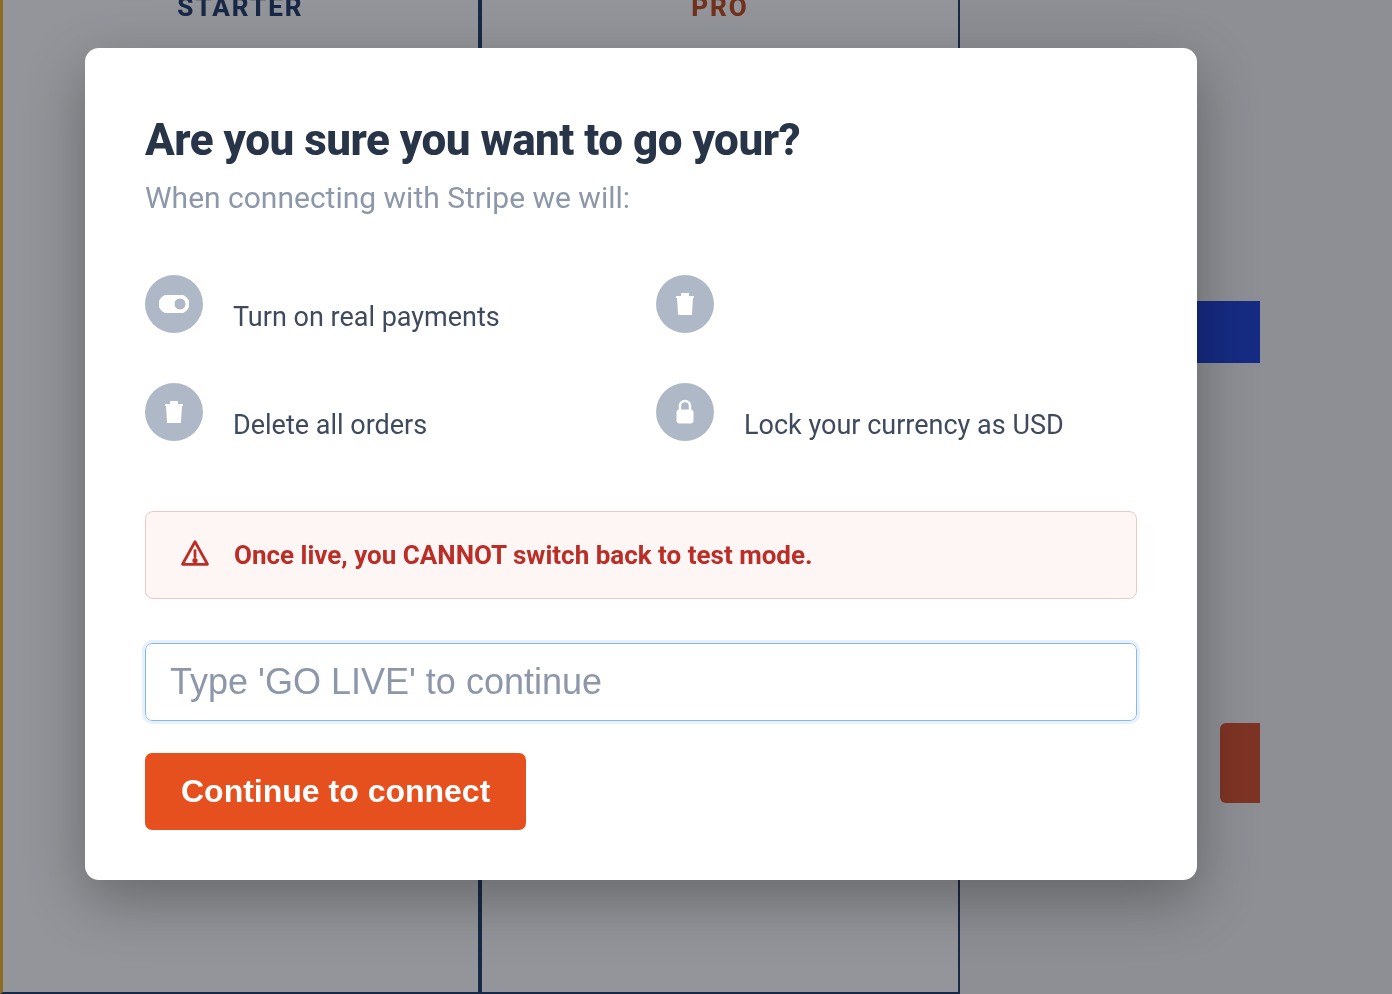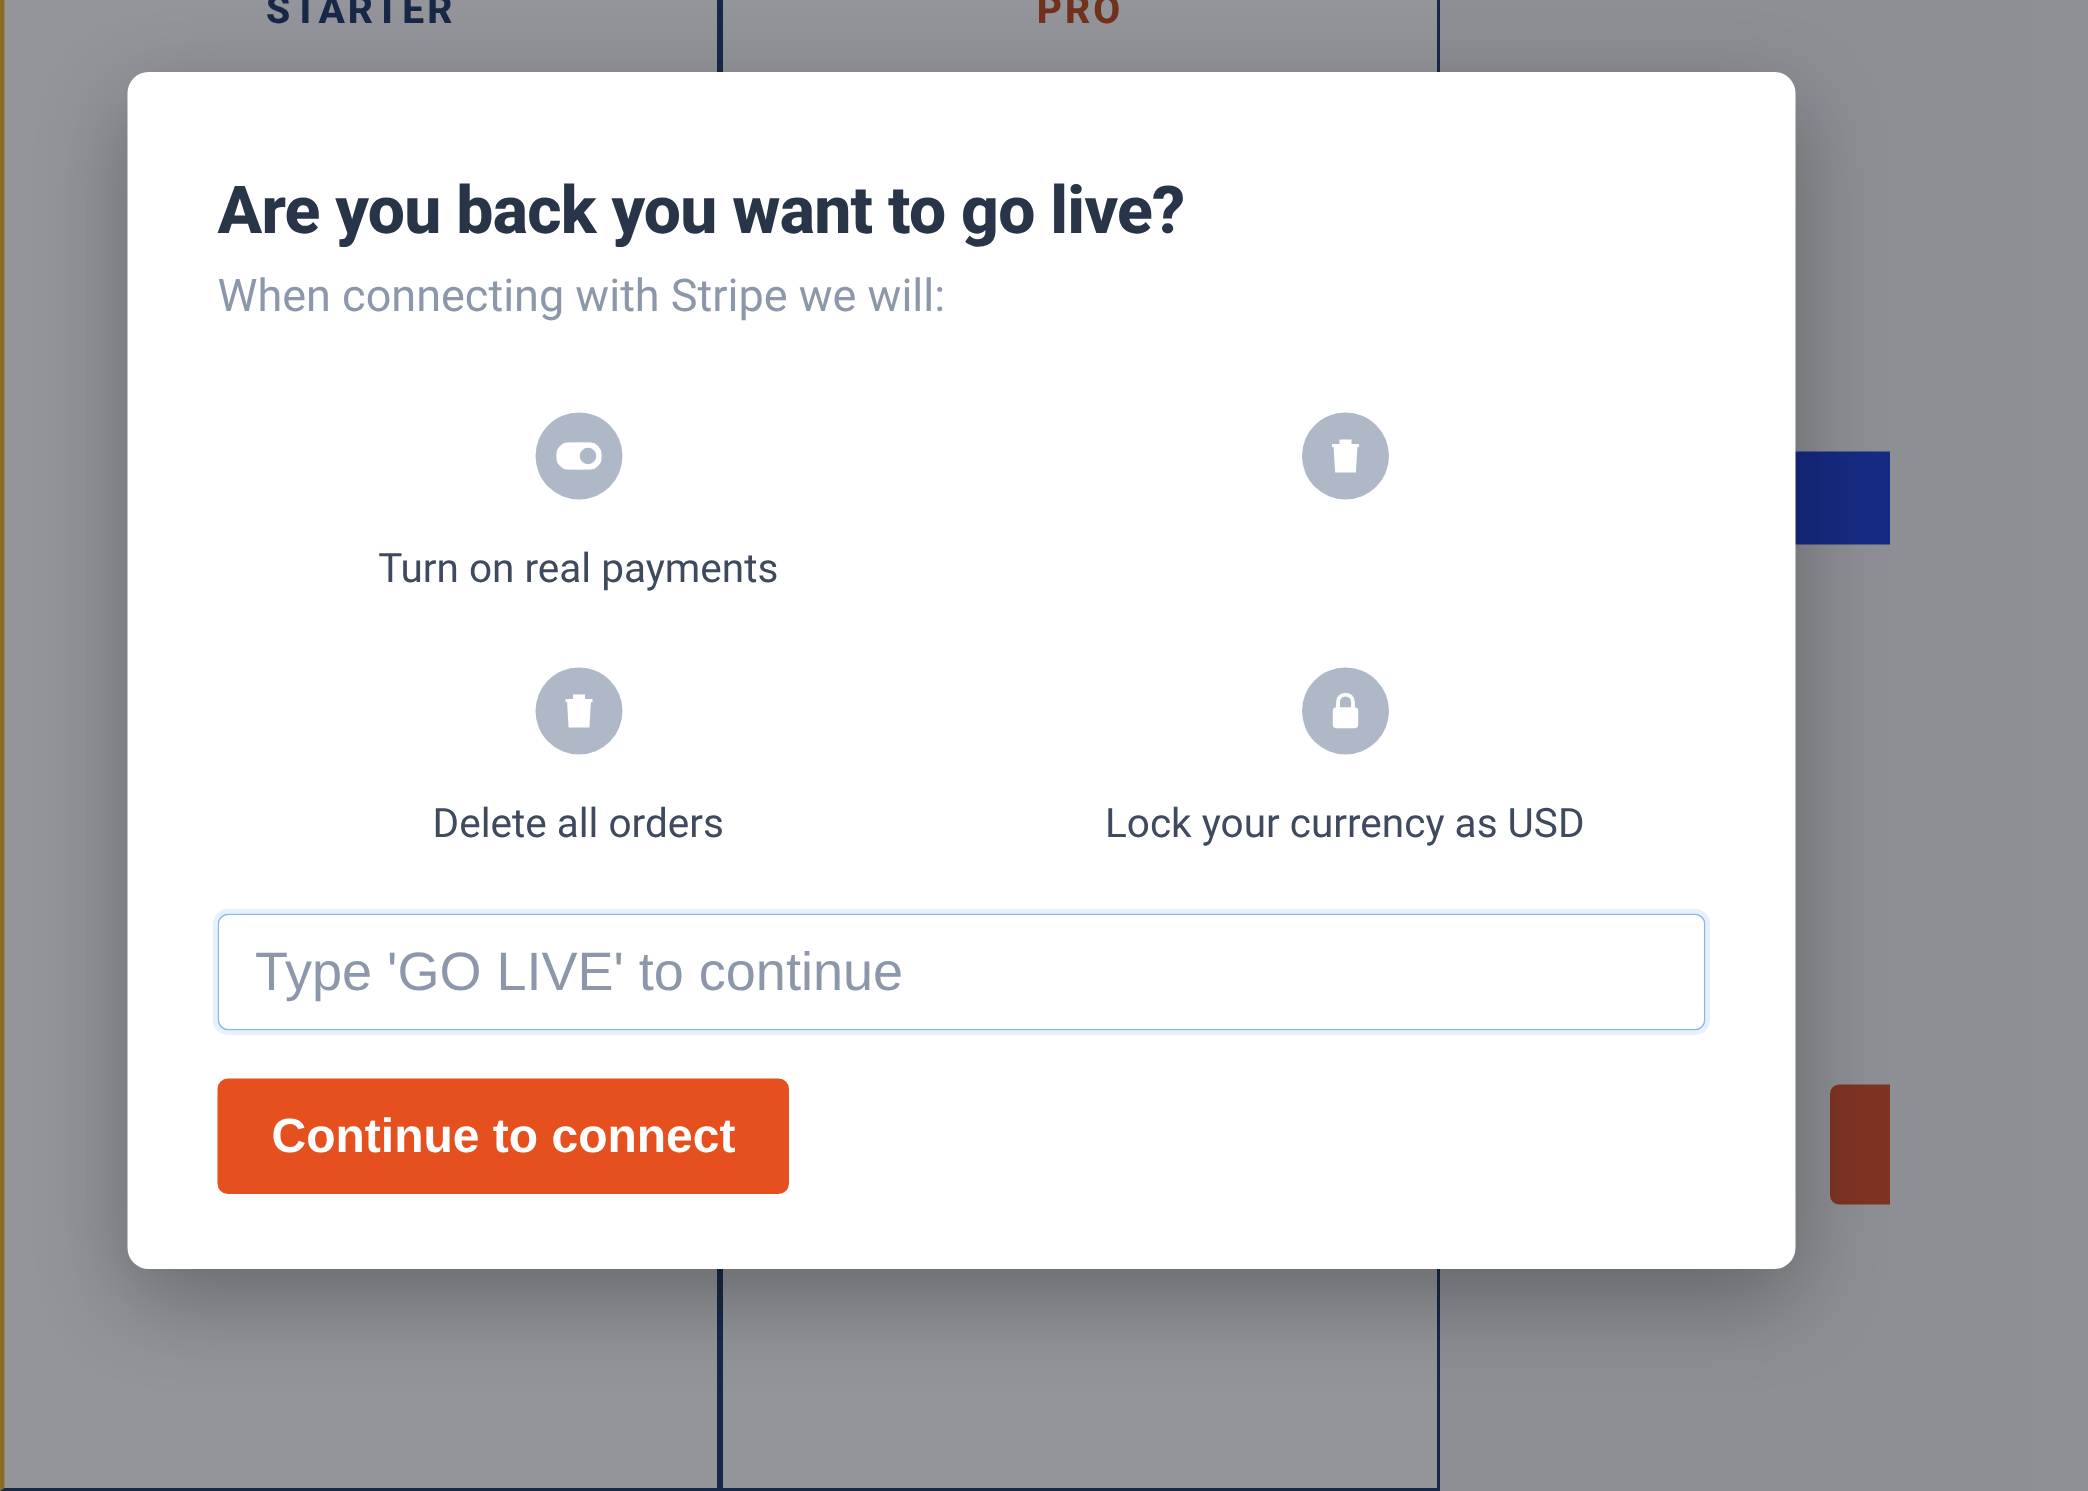--- a/index.html
+++ b/index.html
@@ -123,23 +123,22 @@
     font-weight: 400;
   }
   .effects {
     display: grid;
     grid-template-columns: 1fr 1fr;
     gap: 50px 30px;
     margin-top: 60px;
   }
   .effect {
     display: flex;
-    align-items: center;
+    align-items: flex-end;
     gap: 30px;
-    flex-direction: column;
   }
   .effect-icon {
     width: 58px;
     height: 58px;
     border-radius: 50%;
     background: #aeb8c7;
     display: flex;
     align-items: center;
     justify-content: center;
     flex-shrink: 0;
@@ -222,21 +221,21 @@
       <button class="upgrade-btn">Upgr</button>
       <span class="back-link">ite back</span>
       <span class="orange-box"></span>
     </div>
   </div>
 </div>
 
 <div class="overlay"></div>
 
 <div class="modal">
-  <h1 class="modal-title">Are you back you want to go live?</h1>
+  <h1 class="modal-title">Are you sure you want to go your?</h1>
   <p class="modal-subtitle">When connecting with Stripe we will:</p>
 
   <div class="effects">
     <div class="effect">
       <span class="effect-icon">
         <svg width="30" height="18" viewBox="0 0 30 18">
             <rect x="0" y="0" width="30" height="18" rx="9" fill="#fff"></rect>
             <circle cx="21" cy="9" r="6" fill="#aeb8c7"></circle>
           </svg>
       </span>
@@ -261,19 +260,29 @@
       <span class="effect-icon">
         <svg width="22" height="26" viewBox="0 0 22 26" fill="#fff">
             <rect x="3" y="11" width="16" height="13" rx="2"></rect>
             <path d="M6 11V7a5 5 0 0 1 10 0v4" fill="none" stroke="#fff" stroke-width="2.5"></path>
           </svg>
       </span>
       <span class="effect-label">Lock your currency as USD</span>
     </div>
   </div>
 
+  <div class="warning">
+    <span>
+      <svg width="30" height="30" viewBox="0 0 24 24" fill="none" stroke="#bb2e27" stroke-width="2.2" stroke-linejoin="round" stroke-linecap="round">
+          <path d="M12 3 L22 21 H2 Z"></path>
+          <line x1="12" y1="10" x2="12" y2="15"></line>
+          <circle cx="12" cy="18" r="1" fill="#bb2e27"></circle>
+        </svg>
+    </span>
+    <span class="warning-text">Once live, you CANNOT switch back to test mode.</span>
+  </div>
 
   <input type="text" class="confirm-input" placeholder="Type 'GO LIVE' to continue" style="">
 
   <div class="modal-actions">
     <button class="btn-primary">Continue to connect</button>
   </div>
 </div>
 
 </body></html>

